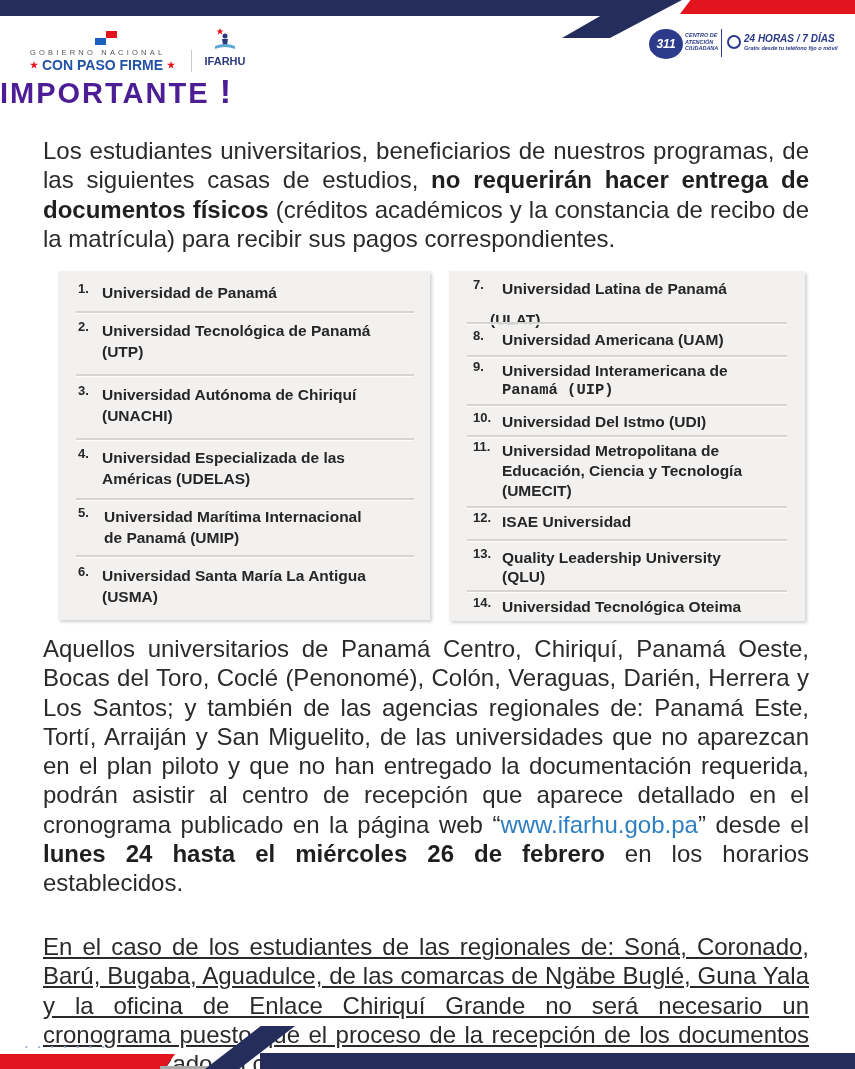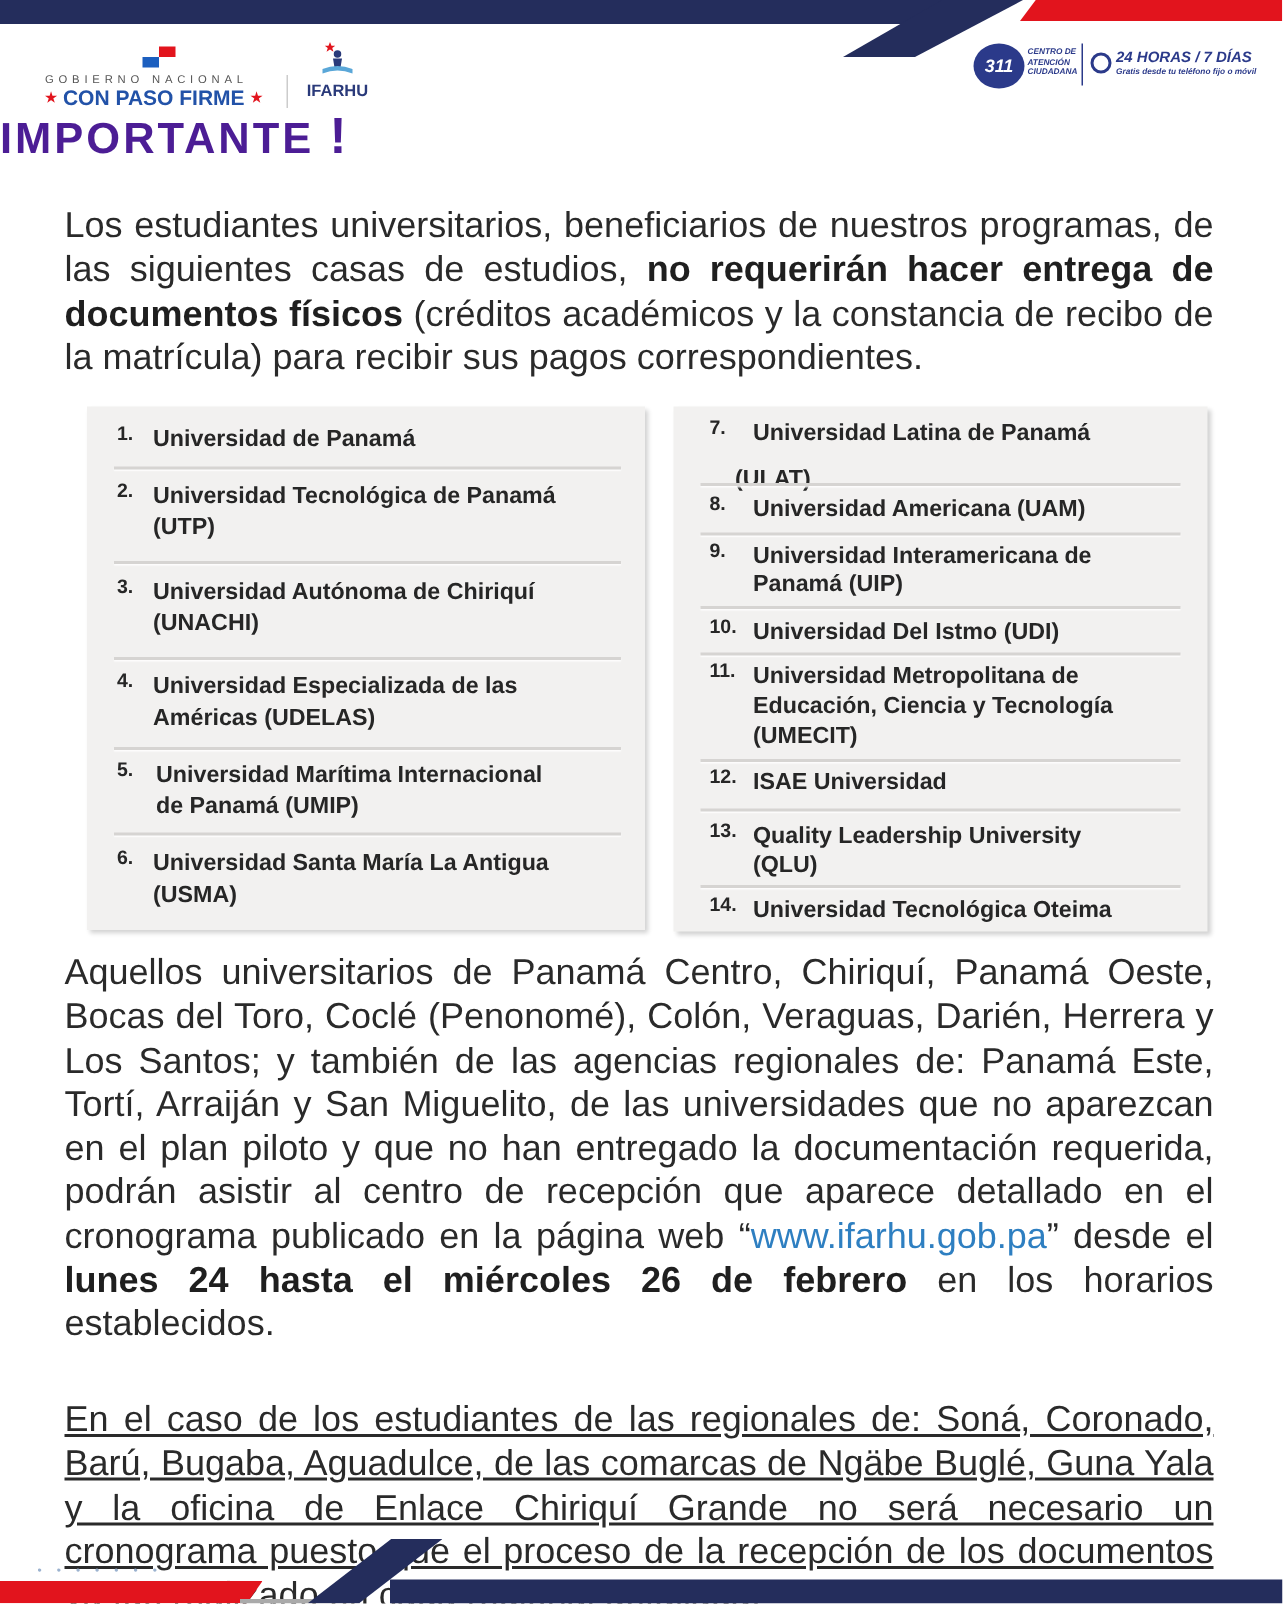--- a/index.html
+++ b/index.html
@@ -169,21 +169,21 @@
 
   <div class="item" style="left:24px; top:59px;">
     <span class="num">8.</span>
     <span class="txt" style="left:29px;">Universidad Americana (UAM)</span>
   </div>
   <div class="rule" style="left:18px; top:84px; width:320px;"></div>
 
   <div class="item" style="left:24px; top:90px;">
     <span class="num">9.</span>
     <span class="txt" style="left:29px;">Universidad Interamericana de</span>
-    <span class="txt" style="left:29px; top:19px;">Panamá (UIP)</span>
+    <span class="txt" style="left:29px; top:19px;font-family:Liberation Mono, monospace;">Panamá (UIP)</span>
   </div>
   <div class="rule" style="left:18px; top:133px; width:320px;"></div>
 
   <div class="item" style="left:24px; top:141px;">
     <span class="num">10.</span>
     <span class="txt" style="left:29px;">Universidad Del Istmo (UDI)</span>
   </div>
   <div class="rule" style="left:18px; top:164px; width:320px;"></div>
 
   <div class="item" style="left:24px; top:170px;">

